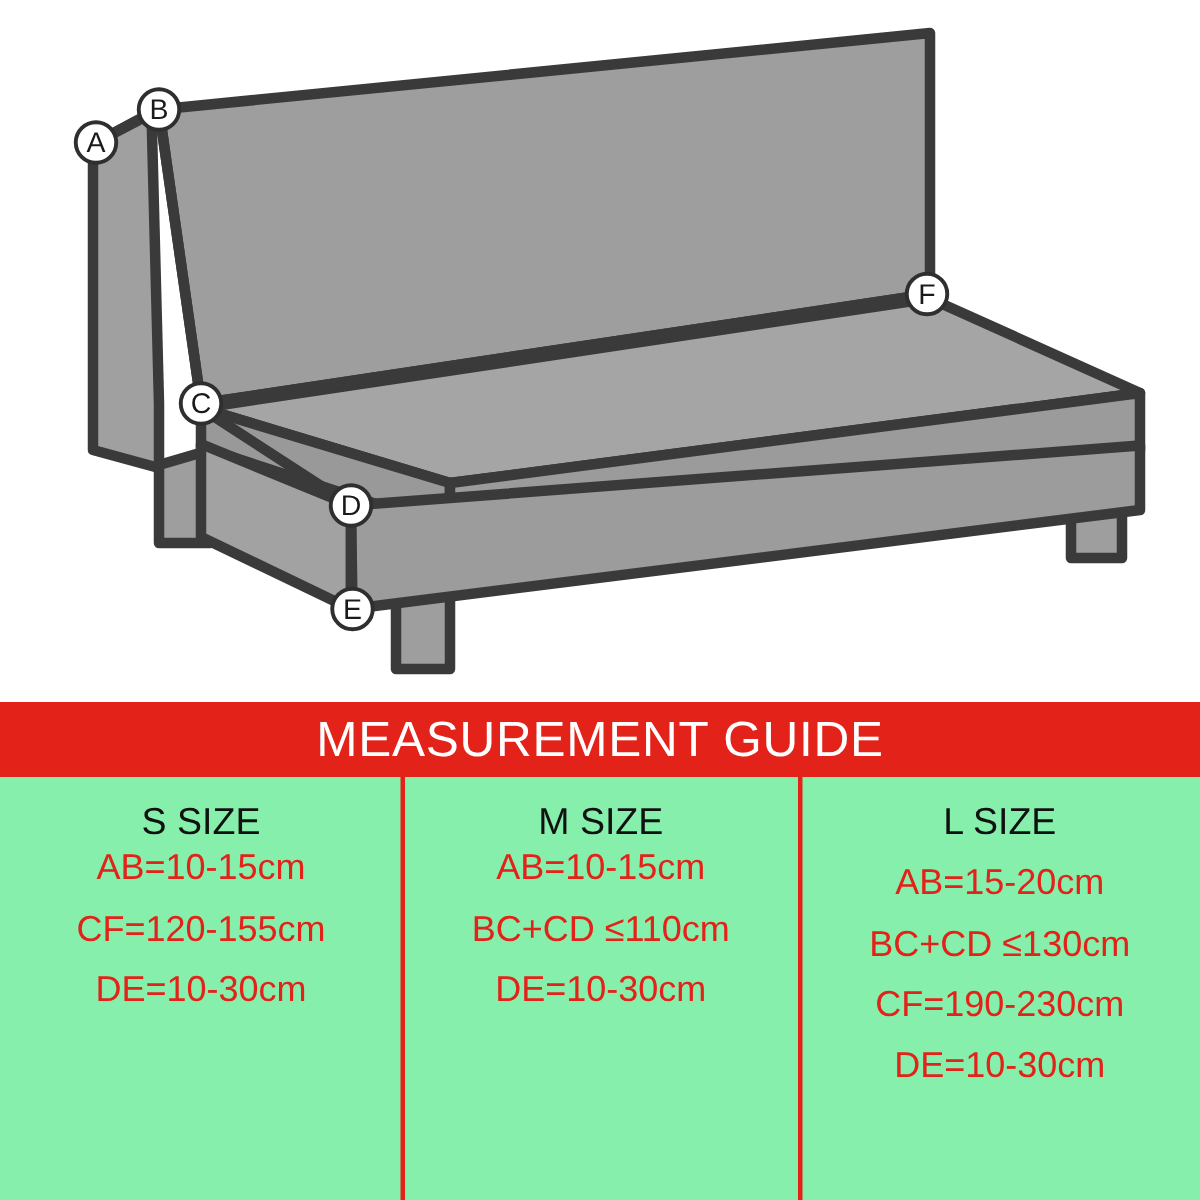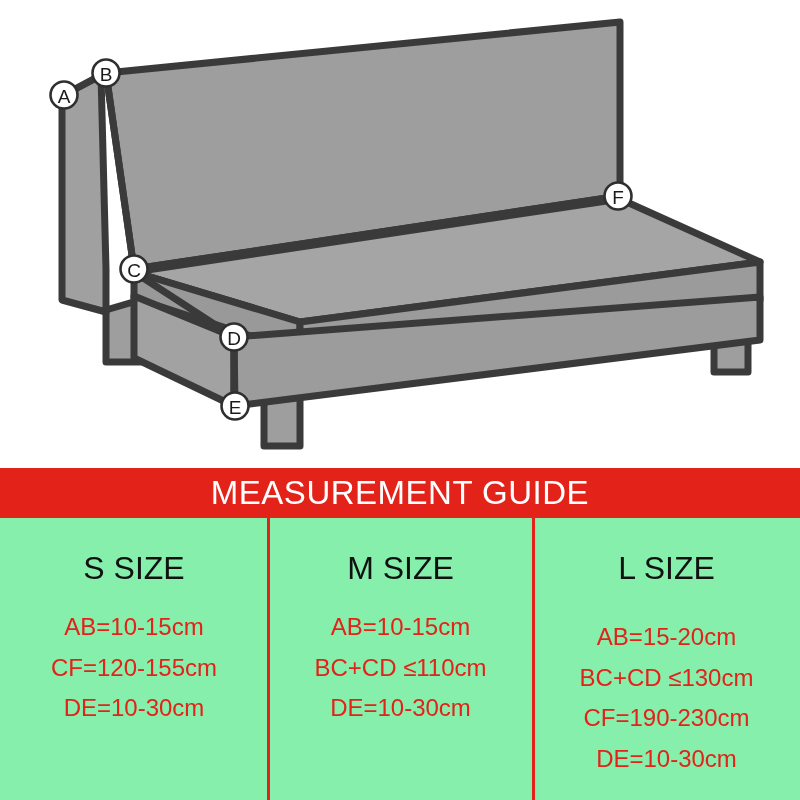--- a/index.html
+++ b/index.html
@@ -101,27 +101,26 @@
     position: absolute;
     top: 0;
     width: 3px;
     height: 282px;
     background: #e32219;
   }
   #divider-1 { left: 267px; }
   #divider-2 { left: 532px; }
 
   .col-title {
-    margin-top: 32px;
-    font-size: 32px;
+    margin-top: 16px;
+    font-size: 25px;
     color: #111111;
     white-space: nowrap;
   }
   .col-rows {
-    margin-top: 24px;
     display: flex;
     flex-direction: column;
     align-items: center;
     gap: 9px;
   }
   .col-row {
     font-size: 24px;
     color: #e32219;
     white-space: nowrap;
     line-height: 1.32;

